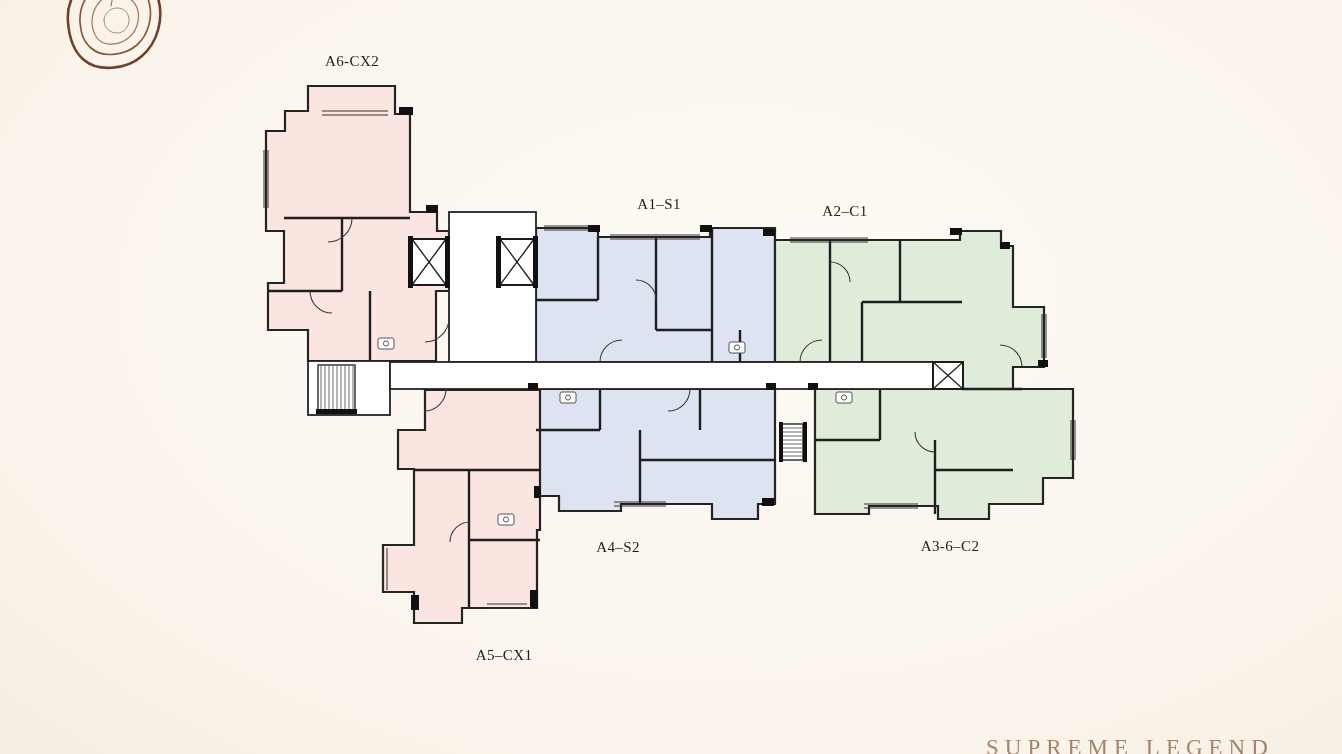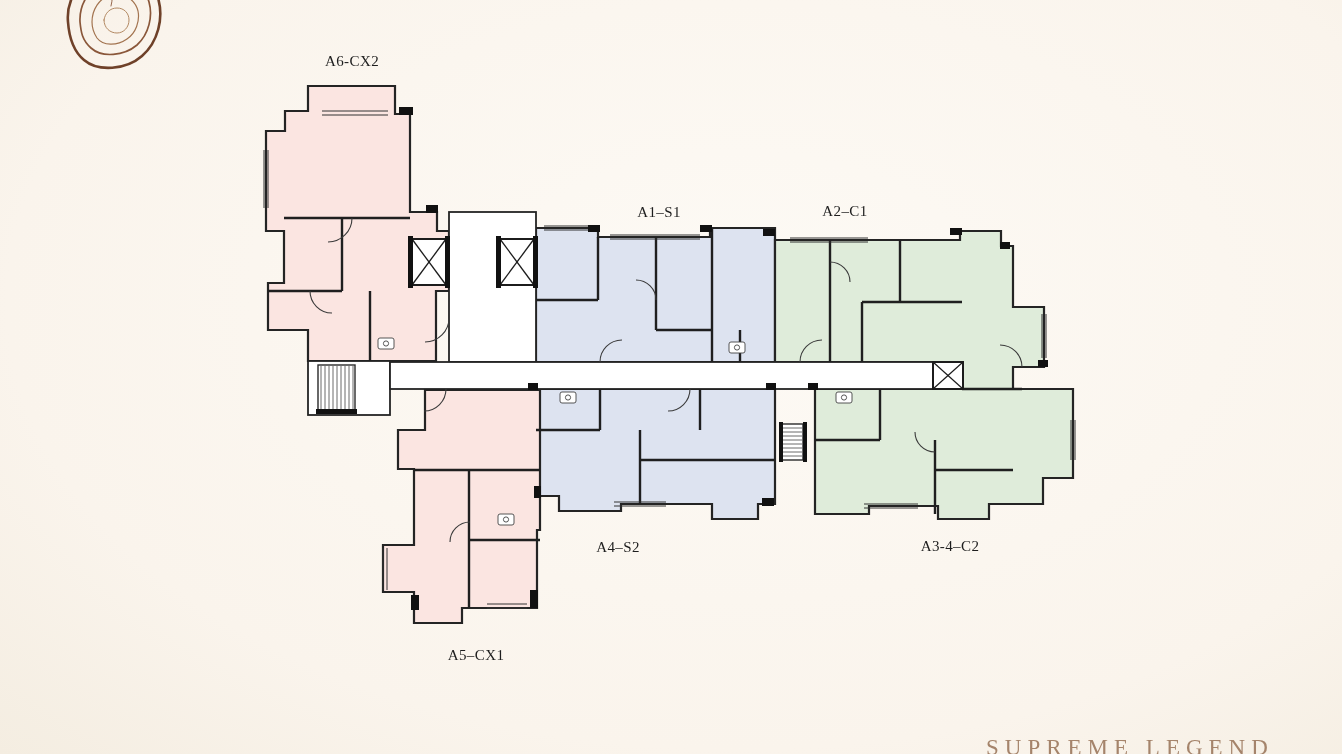--- a/index.html
+++ b/index.html
@@ -190,25 +190,25 @@
       <rect x="836" y="392" width="16" height="11" rx="2"></rect>
         <circle cx="844" cy="397.5" r="2.6"></circle>
       <rect x="560" y="392" width="16" height="11" rx="2"></rect>
         <circle cx="568" cy="397.5" r="2.6"></circle>
       <rect x="498" y="514" width="16" height="11" rx="2"></rect>
         <circle cx="506" cy="519.5" r="2.6"></circle>
     </g>
   </svg>
 
   <div class="unit-label" style="left:352px;top:61px">A6-CX2</div>
-  <div class="unit-label" style="left:659px;top:212px">A1–S1</div>
+  <div class="unit-label" style="left:659px;top:204px">A1–S1</div>
   <div class="unit-label" style="left:845px;top:211px">A2–C1</div>
   <div class="unit-label" style="left:618px;top:547px">A4–S2</div>
-  <div class="unit-label" style="left:950px;top:546px">A3-4–C2</div>
-  <div class="unit-label" style="left:476px;top:655px">A5–CX1</div>
+  <div class="unit-label" style="left:950px;top:546px">A3-6–C2</div>
+  <div class="unit-label" style="left:504px;top:655px">A5–CX1</div>
 
   <svg class="logo" width="115" height="72" viewBox="0 0 115 72">
     <g fill="none" stroke-linecap="round" transform="translate(0,10)">
       <path d="M12,12 C10,-10 24,-34 48,-40 C72,-46 96,-34 102,-12 C108,8 102,32 86,46 C70,60 42,62 28,50 C16,40 13,26 12,12 Z" stroke="#6f4129" stroke-width="2.6"></path>
       <path d="M24,12 C23,-6 34,-24 52,-29 C70,-34 88,-25 93,-8 C97,6 93,24 81,35 C68,46 46,48 35,38 C26,30 25,22 24,12 Z" stroke="#8a573a" stroke-width="1.7"></path>
       <path d="M36,12 C36,0 43,-12 55,-15 C67,-18 79,-11 82,1 C84,11 80,23 71,29 C61,36 47,36 41,28 C37,22 36,18 36,12 Z" stroke="#a37450" stroke-width="1.2"></path>
       <path d="M48,10 C49,3 54,-2 61,-2 C68,-2 73,3 73,10 C73,17 68,23 61,23 C54,23 48,18 48,10 Z" stroke="#b38a64" stroke-width="1"></path>
       <path d="M52,-40 C56,-28 58,-16 55,-4" stroke="#8a573a" stroke-width="0.9"></path>
     </g>
   </svg>

